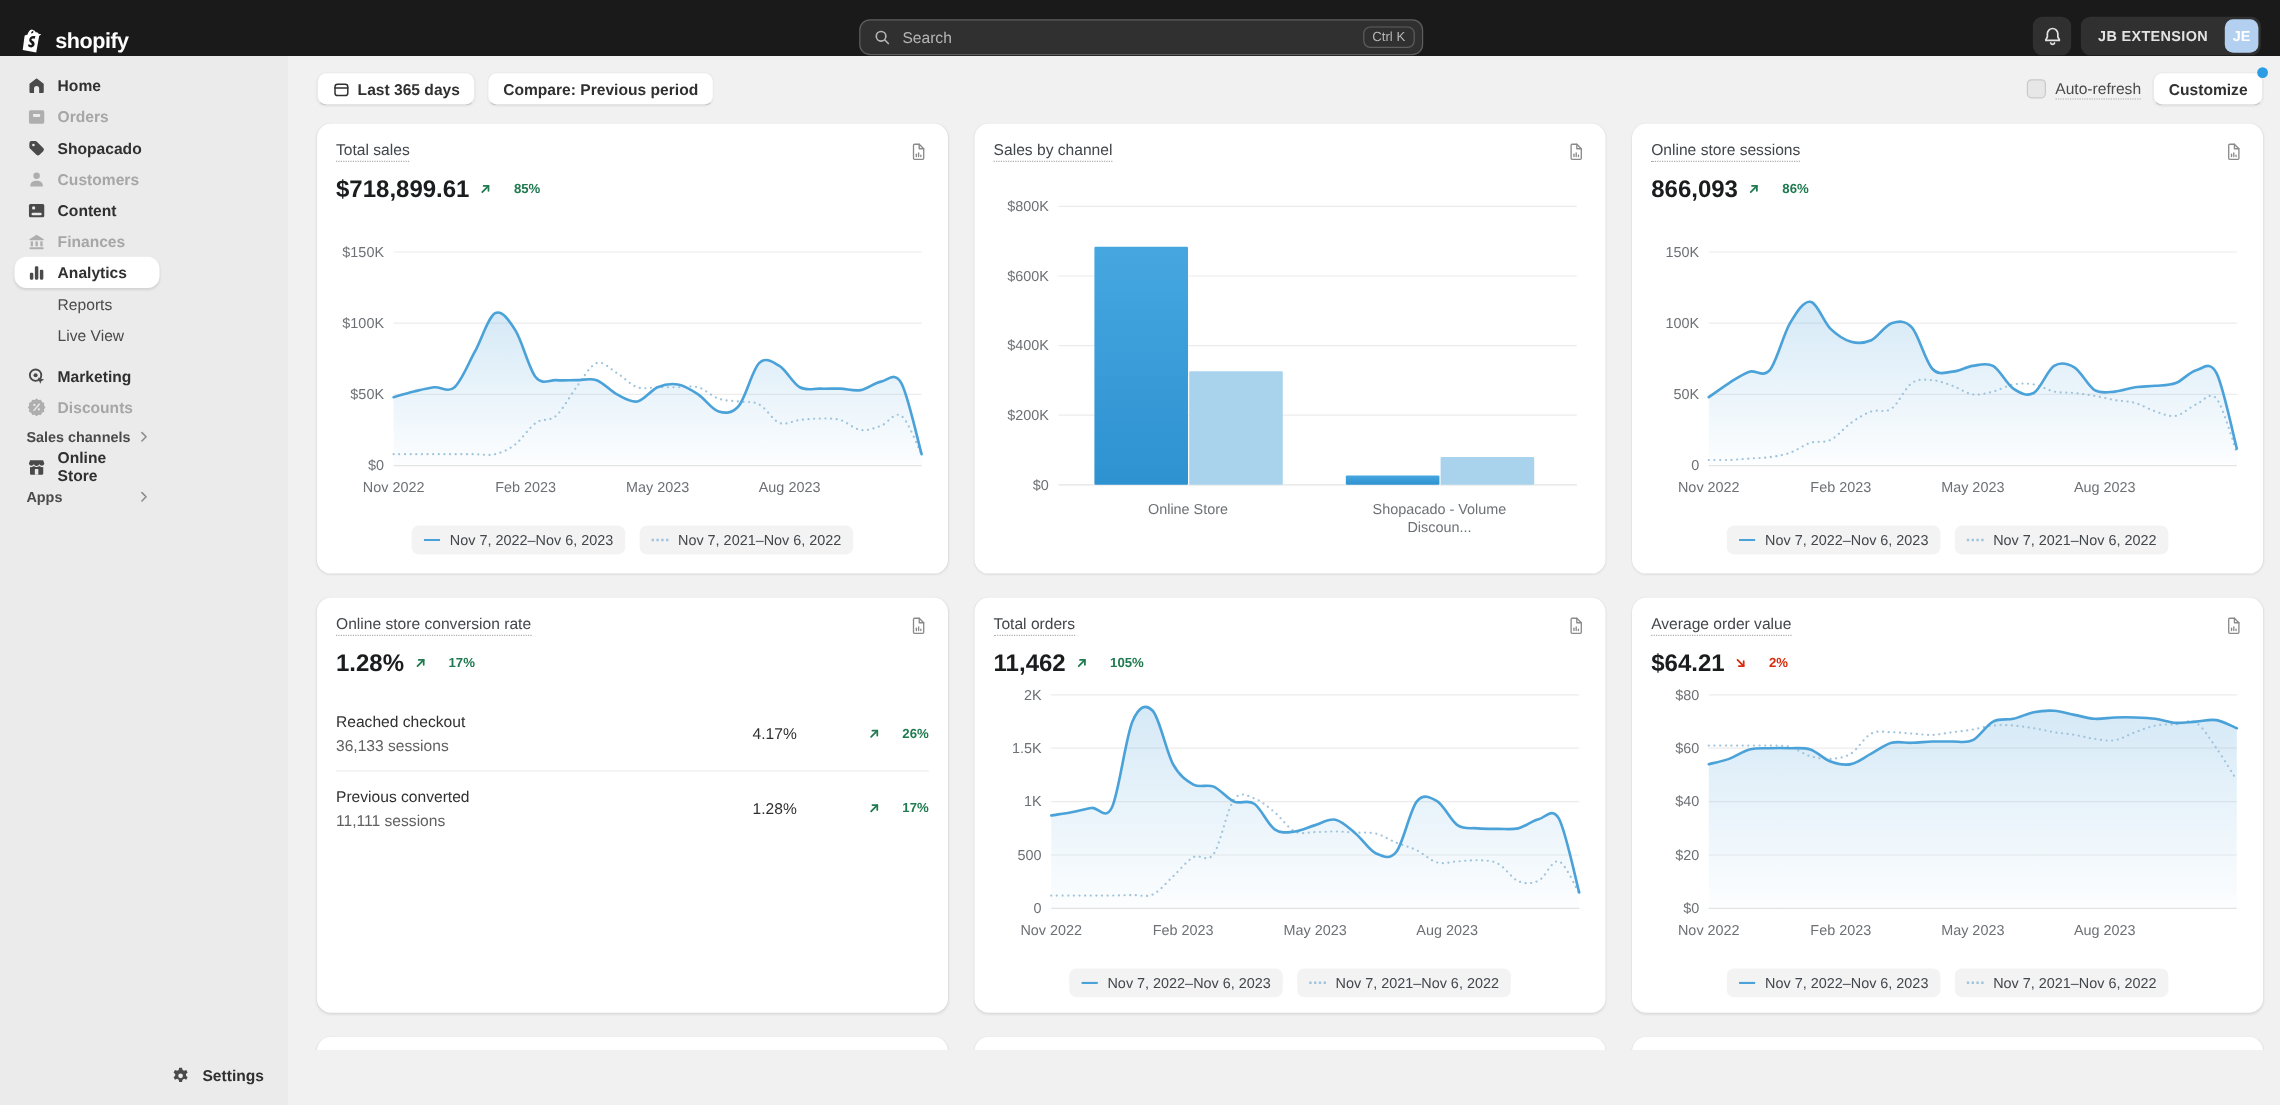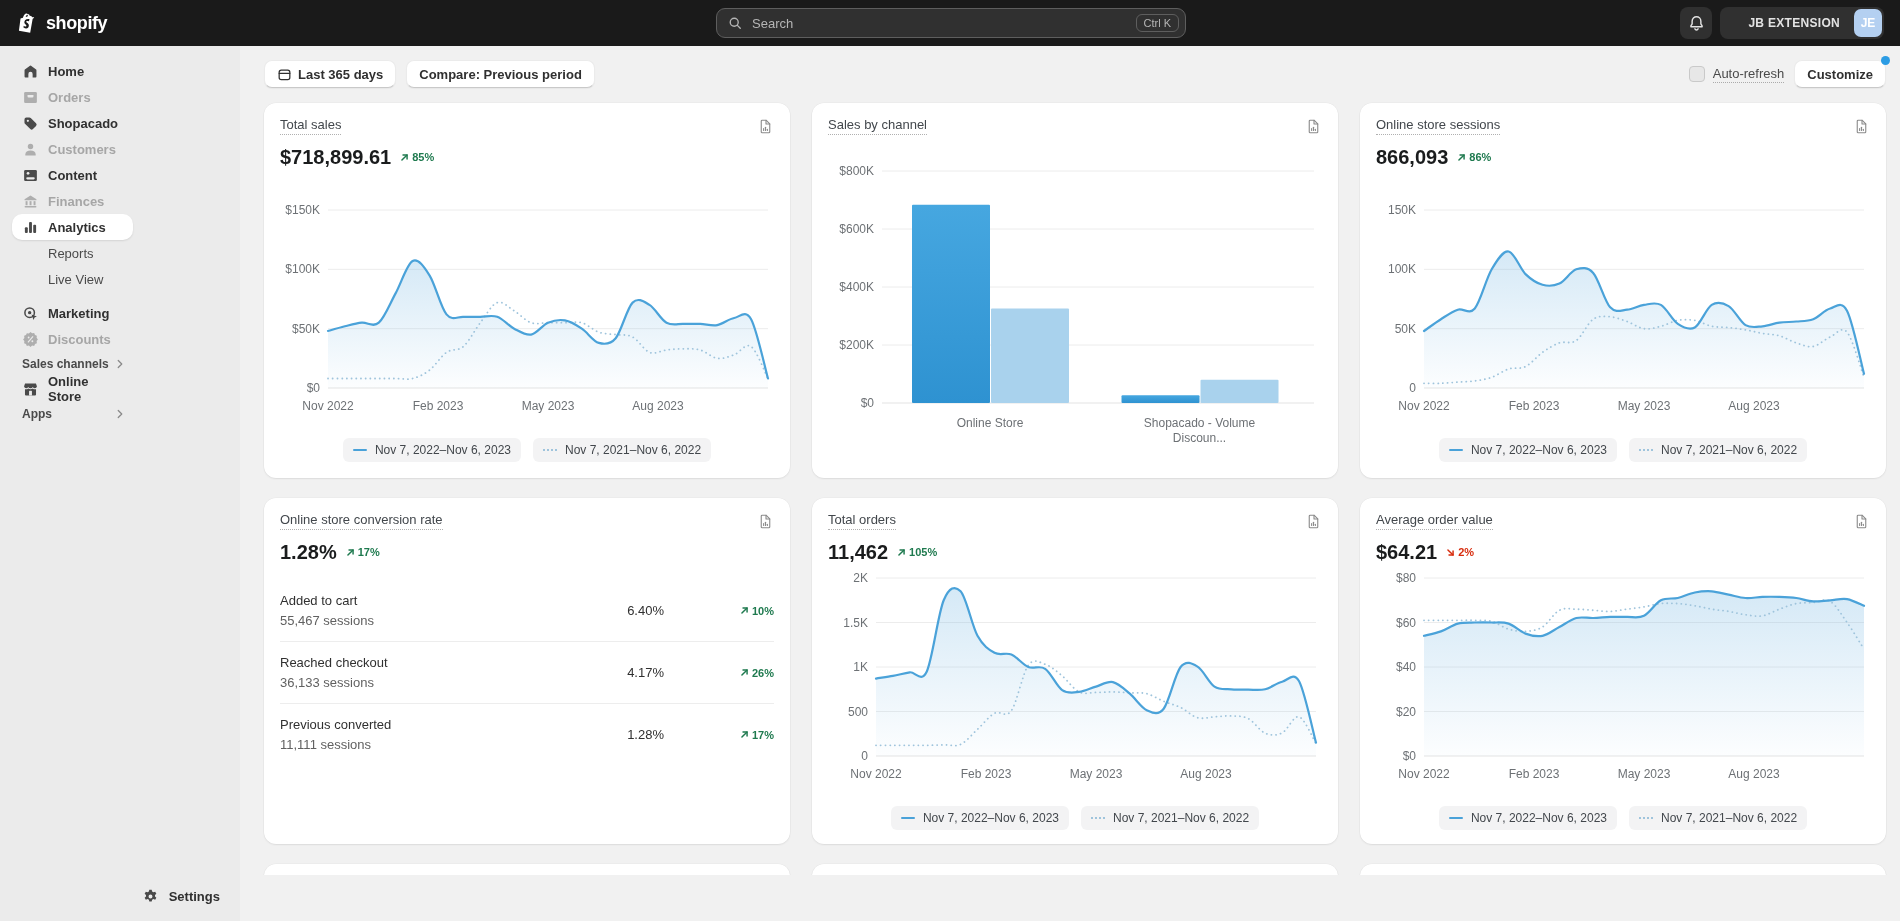--- a/index.html
+++ b/index.html
@@ -1,26 +1,26 @@
 <!DOCTYPE html>
 <html><head>
 <meta charset="utf-8">
 <style>
   html,body{margin:0;padding:0}
   body{width:1900px;height:921px;overflow:hidden;background:#f1f1f1;font-family:"Liberation Sans",sans-serif;-webkit-font-smoothing:antialiased}
   
-  .topbar{position:fixed;top:0;left:0;width:1900px;height:46px;background:#1a1a1a;display:flex;align-items:center;z-index:50}
+  .topbar{position:fixed;top:0;left:0;width:1900px;height:46px;background:#1a1a1a;display:flex;align-items:flex-end;z-index:50}
   .logo{display:flex;align-items:center;gap:7px;margin-left:16px}
   .logo-word{color:#fff;font-size:18px;font-weight:700;letter-spacing:-.4px}
   .search{position:absolute;left:716px;width:470px;height:30px;background:#303030;border:1px solid #5e5e5e;border-radius:9px;display:flex;align-items:center;padding:0 6px 0 10px;box-sizing:border-box;gap:8px;cursor:text}
   .search-text{color:#b5b5b5;font-size:13px;flex:1}
   .kbd{border:1px solid #5e5e5e;color:#b5b5b5;font-size:11px;border-radius:6px;padding:2px 7px}
   .top-right{margin-left:auto;display:flex;gap:8px;margin-right:16px;align-items:center}
   .bell-btn{width:32px;height:32px;background:#303030;border-radius:8px;display:grid;place-items:center;cursor:pointer}
-  .account{height:32px;background:#303030;border-radius:8px;display:flex;align-items:center;padding-left:28px;gap:12px;cursor:pointer}
+  .account{height:32px;background:#303030;border-radius:8px;display:flex;align-items:center;padding-left:14px;gap:12px;cursor:pointer}
   .account-name{color:#e3e3e3;font-size:12px;font-weight:700;letter-spacing:.3px}
   .avatar{width:28px;height:28px;margin:2px;border-radius:7px;background:#b4d0f1;color:#fff;font-size:12px;font-weight:700;display:grid;place-items:center}
   
   .sidebar{position:fixed;top:46px;left:0;bottom:0;width:240px;background:#ebebeb;padding:12px 12px 12px;box-sizing:border-box;display:flex;flex-direction:row;z-index:40}
   .nav-item{display:flex;align-items:center;gap:8px;height:26px;padding:0 8px;border-radius:10px;font-size:13px;font-weight:600;color:#303030;cursor:pointer;flex:none}
   .nav-item .ic{width:20px;height:20px;display:grid;place-items:center;color:#4a4a4a;flex:none}
   .nav-item.disabled{color:#a6a6a6;cursor:default}
   .nav-item.disabled .ic{color:#aeaeae}
   .nav-item.active{background:#fff;box-shadow:0 1px 2px rgba(0,0,0,.10);font-weight:700}
   .nav-item.sub{padding-left:36px;font-weight:500;color:#4a4a4a}
@@ -44,21 +44,21 @@
   .notif-dot{position:absolute;top:-4px;right:-4px;width:9px;height:9px;border-radius:50%;background:#2c9ce4}
   
   .grid{display:grid;grid-template-columns:1fr 1fr 1fr;column-gap:22px;row-gap:20px;margin-top:15px}
   .card{background:#fff;border-radius:12px;box-shadow:0 0 0 .5px rgba(0,0,0,.04),0 1px 2px rgba(0,0,0,.07);padding:14px 16px;display:flex;flex-direction:column;box-sizing:border-box}
   .row1{height:375px}.row2{height:346px}.stub{height:90px}
   .card-head{display:flex;justify-content:space-between;align-items:flex-start}
   .card-title{font-size:13px;color:#42474c;border-bottom:1px dotted #b0b0b0;padding-bottom:2px;width:max-content;cursor:default}
   .report-btn{color:#8a8a8a;cursor:pointer;margin-top:1px}
   .metric{display:flex;align-items:center;gap:8px;margin-top:7px}
   .metric-value{font-size:20px;font-weight:700;color:#1a1c1d}
-  .delta{display:inline-flex;align-items:center;gap:2px;font-size:11px;font-weight:600}
+  .delta{display:inline-flex;align-items:flex-start;gap:18px;font-size:11px;font-weight:600}
   .delta.up{color:#1f7a4f}.delta.down{color:#d72c0d}
   .chart-wrap{margin-top:auto}
   .chart-svg{display:block;width:100%;height:auto}
   .legend{display:flex;gap:12px;justify-content:center;margin-top:6px;margin-bottom:2px}
   .pill{background:#f3f3f4;border-radius:6px;padding:5px 10px;font-size:12px;color:#42474c;display:flex;align-items:center;gap:8px;white-space:nowrap}
   .sw-solid{display:inline-block;width:14px;height:0;border-top:2.5px solid #4aa2d9;border-radius:2px}
   .sw-dotted{display:inline-block;width:14px;height:0;border-top:2.5px dotted #9fc4dc}
   
   .funnel{margin-top:16px}
   .f-row{display:flex;align-items:center;padding:13px 0}
@@ -475,38 +475,20 @@
               <span style="display: grid; place-items: center;">
                 <svg width="11" height="11" viewBox="0 0 12 12" fill="none" stroke="currentColor" stroke-width="1.6" stroke-linecap="round" stroke-linejoin="round">
                   <path d="M3.2 8.8 8.8 3.2"></path>
                   <path d="M4.4 3.2h4.4v4.4"></path>
                 </svg>
               </span>
               <span>17%</span>
             </span></span>
       </div>
       <div class="funnel" id="funnel-rows">
-          <div class="f-row">
-            <div class="f-label">
-              <div class="f-name">Added to cart</div>
-              <div class="f-sess">55,467 sessions</div>
-            </div>
-            <div class="f-rate">6.40%</div>
-            <div class="f-delta">
-              <span class="delta up">
-                <span style="display: grid; place-items: center;">
-                  <svg width="11" height="11" viewBox="0 0 12 12" fill="none" stroke="currentColor" stroke-width="1.6" stroke-linecap="round" stroke-linejoin="round">
-                    <path d="M3.2 8.8 8.8 3.2"></path>
-                    <path d="M4.4 3.2h4.4v4.4"></path>
-                  </svg>
-                </span>
-                <span>10%</span>
-              </span>
-            </div>
-          </div>
           <div class="f-row">
             <div class="f-label">
               <div class="f-name">Reached checkout</div>
               <div class="f-sess">36,133 sessions</div>
             </div>
             <div class="f-rate">4.17%</div>
             <div class="f-delta">
               <span class="delta up">
                 <span style="display: grid; place-items: center;">
                   <svg width="11" height="11" viewBox="0 0 12 12" fill="none" stroke="currentColor" stroke-width="1.6" stroke-linecap="round" stroke-linejoin="round">

